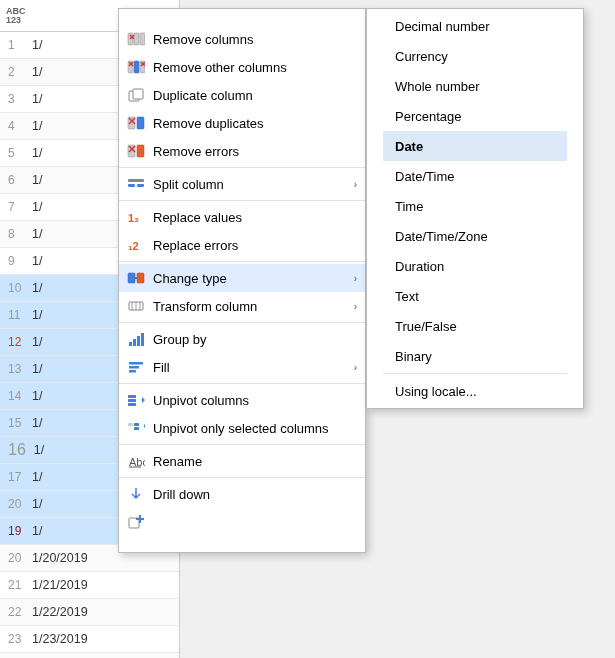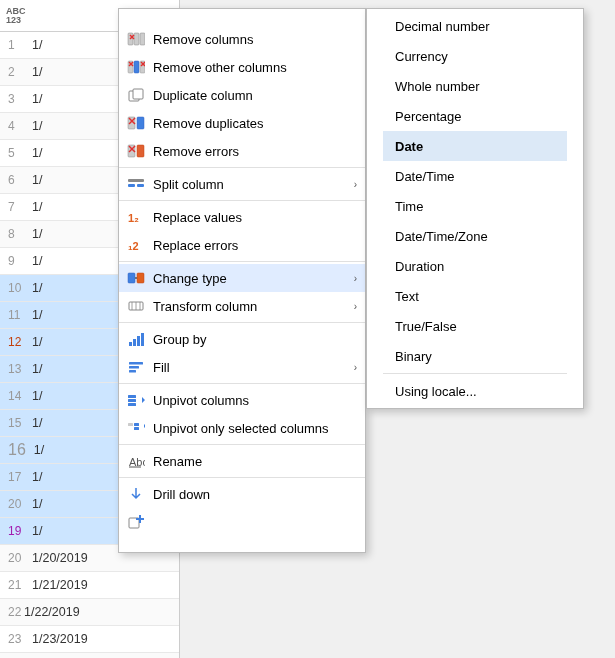--- a/index.html
+++ b/index.html
@@ -204,33 +204,33 @@
       </div>
       <div class="table-row highlighted">
         <span style="color: rgb(153, 153, 153); margin-right: 8px; min-width: 16px; font-size: 12px;">17</span>
         <span>1/</span>
       </div>
       <div class="table-row highlighted">
         <span style="color: rgb(153, 153, 153); margin-right: 8px; min-width: 16px; font-size: 12px;">20</span>
         <span>1/</span>
       </div>
       <div class="table-row highlighted">
-        <span style="color: #a21caf; margin-right: 8px; min-width: 16px; font-size: 12px;">19</span>
+        <span style="color: #7f1d1d; margin-right: 8px; min-width: 16px; font-size: 12px;">19</span>
         <span>1/</span>
       </div>
       <div class="table-row">
         <span style="color: rgb(153, 153, 153); margin-right: 8px; min-width: 16px; font-size: 12px;">20</span>
         <span>1/20/2019</span>
       </div>
       <div class="table-row">
         <span style="color: rgb(153, 153, 153); margin-right: 8px; min-width: 16px; font-size: 12px;">21</span>
         <span>1/21/2019</span>
       </div>
       <div class="table-row">
-        <span style="color: rgb(153, 153, 153); min-width: 16px; font-size: 12px;">22</span>
+        <span style="color: rgb(153, 153, 153); margin-right: 8px; min-width: 16px; font-size: 12px;">22</span>
         <span>1/22/2019</span>
       </div>
       <div class="table-row">
         <span style="color: rgb(153, 153, 153); margin-right: 8px; min-width: 16px; font-size: 12px;">23</span>
         <span>1/23/2019</span>
       </div>
       <div class="table-row"></div>
     </div>
 </div>
 

